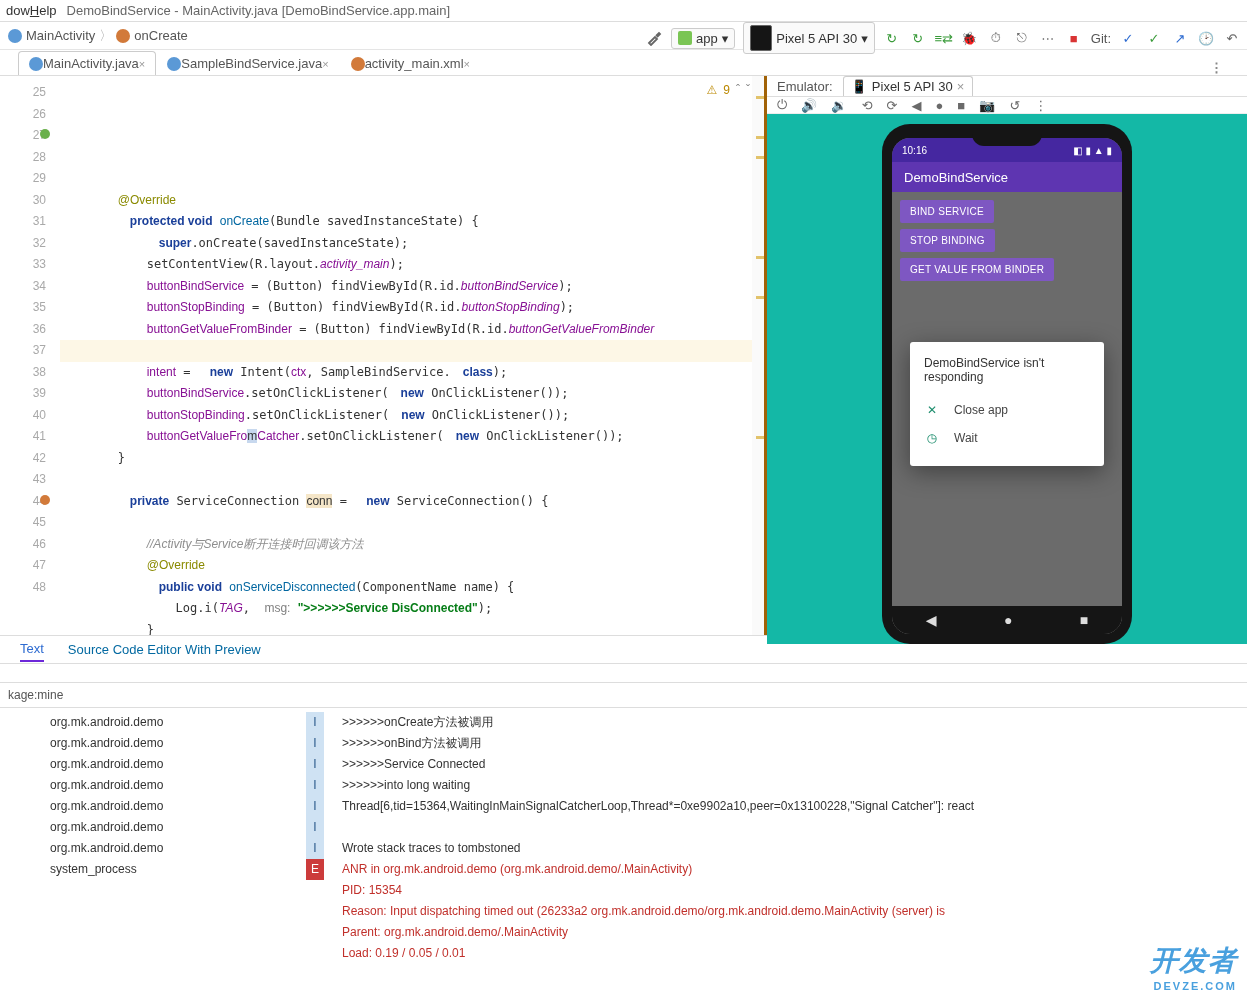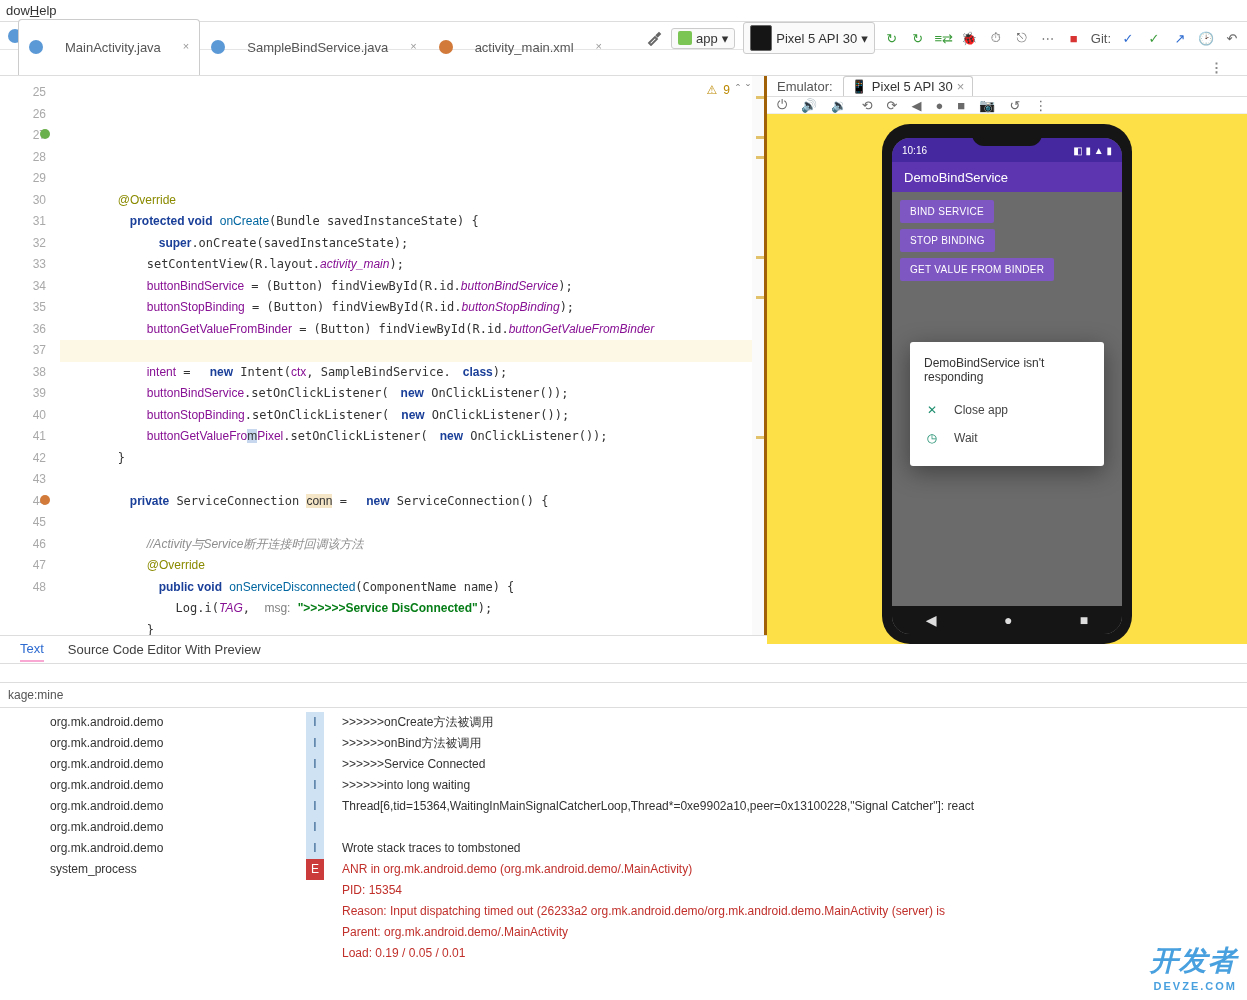--- a/index.html
+++ b/index.html
@@ -17,21 +17,21 @@
 .tool-ic{width:18px;height:18px;display:inline-flex;align-items:center;justify-content:center;color:#666;cursor:pointer;}
 .tool-ic.green{color:#3a9b3a;}
 .tool-ic.red{color:#d93434;}
 .app-combo{display:flex;align-items:center;gap:4px;border:1px solid #ccc;padding:2px 6px;border-radius:3px;background:#fafafa;cursor:pointer;justify-content:flex-end;}
 .app-combo .dot{width:14px;height:14px;background:#7ac554;border-radius:2px;}
 .device-combo{display:flex;align-items:center;gap:4px;border:1px solid #ccc;padding:2px 6px;border-radius:3px;background:#fafafa;cursor:pointer;}
 .device-combo .phone{width:10px;height:14px;border:1.5px solid #666;border-radius:2px;}
 .git-label{color:#555;}
 .ic-svg{stroke:currentColor;fill:none;stroke-width:1.8;}
 .tabs{height:26px;display:flex;align-items:flex-end;padding:0 18px;border-bottom:1px solid #ddd;gap:0;}
-.tab{display:flex;align-items:flex-start;gap:22px;padding:20px 10px;border:1px solid transparent;border-bottom:none;cursor:pointer;color:#555;}
+.tab{display:flex;align-items:center;gap:0;padding:4px 10px;border:1px solid transparent;border-bottom:none;cursor:pointer;color:#555;}
 .tab.active{border-color:#ccc;background:#fff;border-radius:4px 4px 0 0;}
 .tab .file-ic{width:14px;height:14px;border-radius:50%;}
 .tab .file-ic.java{background:#5b99d6;}
 .tab .file-ic.xml{background:#d27a3a;}
 .tab .close{color:#999;font-size:11px;}
 .tabs .overflow{margin-left:auto;color:#888;font-weight:bold;cursor:pointer;padding:0 6px;}
 .editor-area{display:flex;height:560px;border-bottom:1px solid #ddd;}
 .code-col{flex:1;display:flex;overflow:hidden;border-right:3px solid #a16207;}
 .gutter{width:60px;background:#fff;color:#a9a9a9;text-align:right;padding-top:6px;font:12px/21.5px "Consolas",monospace;}
 .gutter .ln{padding-right:14px;position:relative;}
@@ -50,55 +50,56 @@
 .minimap{width:12px;background:#fafafa;position:relative;}
 .minimap .mm{position:absolute;right:0;width:8px;height:3px;background:#e2c36c;}
 .warn-bar{position:absolute;right:2px;top:4px;display:flex;align-items:center;gap:6px;color:#bb8800;font-size:12px;}
 .warn-bar .chev{color:#888;cursor:pointer;}
 .emulator-col{width:480px;display:flex;flex-direction:column;}
 .emu-header{height:26px;display:flex;align-items:center;padding:0 10px;border-bottom:1px solid #ddd;gap:10px;}
 .emu-header .lbl{color:#555;}
 .emu-tab{display:flex;align-items:center;gap:4px;border:1px solid #ccc;padding:2px 8px;border-radius:3px 3px 0 0;border-bottom:none;}
 .emu-toolbar{height:28px;display:flex;align-items:center;gap:14px;padding:0 10px;border-bottom:1px solid #eee;color:#6a6a6a;}
 .emu-toolbar .eic{cursor:pointer;}
-.emu-viewport{flex:1;display:flex;align-items:flex-start;justify-content:center;padding-top:10px;background:#fde047;}
+.emu-viewport{flex:1;display:flex;align-items:flex-start;justify-content:center;padding-top:10px;background:#14b8a6;}
 .phone{width:250px;height:520px;background:#151515;border-radius:28px;padding:14px 10px 10px;position:relative;}
 .phone-screen{width:100%;height:100%;background:#6b6b6b;border-radius:18px;overflow:hidden;display:flex;flex-direction:column;position:relative;}
 .phone .notch{position:absolute;top:4px;left:50%;transform:translateX(-50%);width:70px;height:18px;background:#151515;border-radius:0 0 12px 12px;z-index:5;}
 .phone-status{height:24px;background:#4527a0;color:#fff;display:flex;align-items:center;justify-content:space-between;padding:0 10px;font-size:10px;}
 .phone-appbar{height:30px;background:#5e35b1;color:#fff;display:flex;align-items:center;padding:0 12px;font-size:13px;}
 .phone-body{flex:1;background:#6b6b6b;padding:8px;display:flex;flex-direction:column;gap:6px;position:relative;}
 .phone-btn{background:#7e57c2;color:#fff;padding:6px 10px;font-size:10px;width:fit-content;border-radius:2px;text-transform:uppercase;letter-spacing:0.3px;}
 .phone-dialog{position:absolute;top:150px;left:18px;right:18px;background:#fff;border-radius:3px;padding:14px;box-shadow:0 6px 24px rgba(0,0,0,0.4);}
 .phone-dialog .dlg-title{font-size:12px;color:#333;margin-bottom:12px;}
 .phone-dialog .dlg-opt{display:flex;align-items:center;gap:14px;padding:6px 0;font-size:12px;color:#444;}
 .phone-dialog .dlg-opt .oic{width:16px;height:16px;color:#1e8e6e;display:inline-flex;align-items:center;justify-content:center;}
 .phone-nav{position:absolute;bottom:0;left:0;right:0;height:28px;background:#151515;display:flex;justify-content:space-around;align-items:center;color:#ddd;}
 .phone-nav .nic{font-size:14px;}
 .editor-footer{height:28px;display:flex;align-items:center;padding:0 20px;gap:24px;border-bottom:1px solid #ddd;}
-.editor-footer .ftab{color:#404040;cursor:pointer;padding:4px 0;}
-.editor-footer .ftab.active{color:#2d6bd1;border-bottom:2px solid #f9a8d4;}
+.editor-footer .ftab{color:#0369a1;cursor:pointer;padding:4px 0;}
+.editor-footer .ftab.active{color:#2d6bd1;border-bottom:2px solid #6d28d9;}
 .log-filter{height:26px;border-top:1px solid #ddd;border-bottom:1px solid #ddd;display:flex;align-items:center;padding:0 8px;color:#555;font-size:12px;margin-top:18px;}
 .logcat{height:280px;overflow:auto;font:12px/21px "Consolas",monospace;padding:4px 0;}
 .log-row{display:flex;gap:18px;padding:0 8px;}
 .log-pkg{width:280px;color:#333;padding-left:42px;}
 .log-lvl{width:18px;text-align:center;}
 .log-lvl.i{background:#cfe2f3;color:#2b5a8a;}
 .log-lvl.e{background:#cc3b3b;color:#fff;}
 .log-msg{flex:1;color:#333;white-space:pre;}
 .log-msg.err{color:#c1302b;}
 .watermark{position:absolute;right:10px;bottom:8px;font-size:28px;color:#3696db;font-style:italic;font-weight:bold;opacity:0.9;pointer-events:none;letter-spacing:1px;}
 .watermark .sub{font-size:11px;color:#3696db;display:block;text-align:right;font-style:normal;letter-spacing:2px;}
 </style>
 </head>
 <body>
 
 <div class="menubar">
   <span class="menu-item"><span>dow</span></span>
   <span class="menu-item"><u>H</u>elp</span>
+  <span class="title">DemoBindService - MainActivity.java [DemoBindService.app.main]</span>
 </div>
 
 <div class="breadcrumb">
   <span class="crumb">
     <span class="crumb-icon"></span>
     <span>MainActivity</span>
   </span>
   <span class="sep">〉</span>
   <span class="crumb">
     <span class="crumb-icon m"></span>
@@ -199,21 +200,21 @@
         <span class="kw">protected void</span> <span class="mtd">onCreate</span>(Bundle savedInstanceState) {
             <span class="kw">super</span>.onCreate(savedInstanceState);
             setContentView(R.layout.<span class="fld">activity_main</span>);
             <span class="ref">buttonBindService</span> = (Button) findViewById(R.id.<span class="fld">buttonBindService</span>);
             <span class="ref">buttonStopBinding</span> = (Button) findViewById(R.id.<span class="fld">buttonStopBinding</span>);
             <span class="ref">buttonGetValueFromBinder</span> = (Button) findViewById(R.id.<span class="fld">buttonGetValueFromBinder</span>
             <span class="ref">ctx</span> = MainActivity.<span class="kw">this</span>;
             <span class="ref">intent</span> = <span class="kw">new</span> Intent(<span class="ref">ctx</span>, SampleBindService.<span class="kw">class</span>);
             <span class="ref">buttonBindService</span>.setOnClickListener(<span class="kw">new</span> OnClickListener());
             <span class="ref">buttonStopBinding</span>.setOnClickListener(<span class="kw">new</span> OnClickListener());
-            <span class="ref">buttonGetValueFro</span><span style="background:#c7d8ee">m</span><span class="ref">Pixel</span>.setOnClickListener(<span class="kw">new</span> OnClickListener());
+            <span class="ref">buttonGetValueFro</span><span style="background:#c7d8ee">m</span><span class="ref">Catcher</span>.setOnClickListener(<span class="kw">new</span> OnClickListener());
         }
 
         <span class="kw">private</span> ServiceConnection <span style="background:#f5e6c8">conn</span> = <span class="kw">new</span> ServiceConnection() {
 
             <span class="cmt">//Activity与Service断开连接时回调该方法</span>
             <span class="ann">@Override</span>
             <span class="kw">public void</span> <span class="mtd">onServiceDisconnected</span>(ComponentName name) {
                 Log.i(<span class="fld">TAG</span>,  <span class="param">msg:</span> <span class="str">"&gt;&gt;&gt;&gt;&gt;&gt;Service DisConnected"</span>);
             }
 

